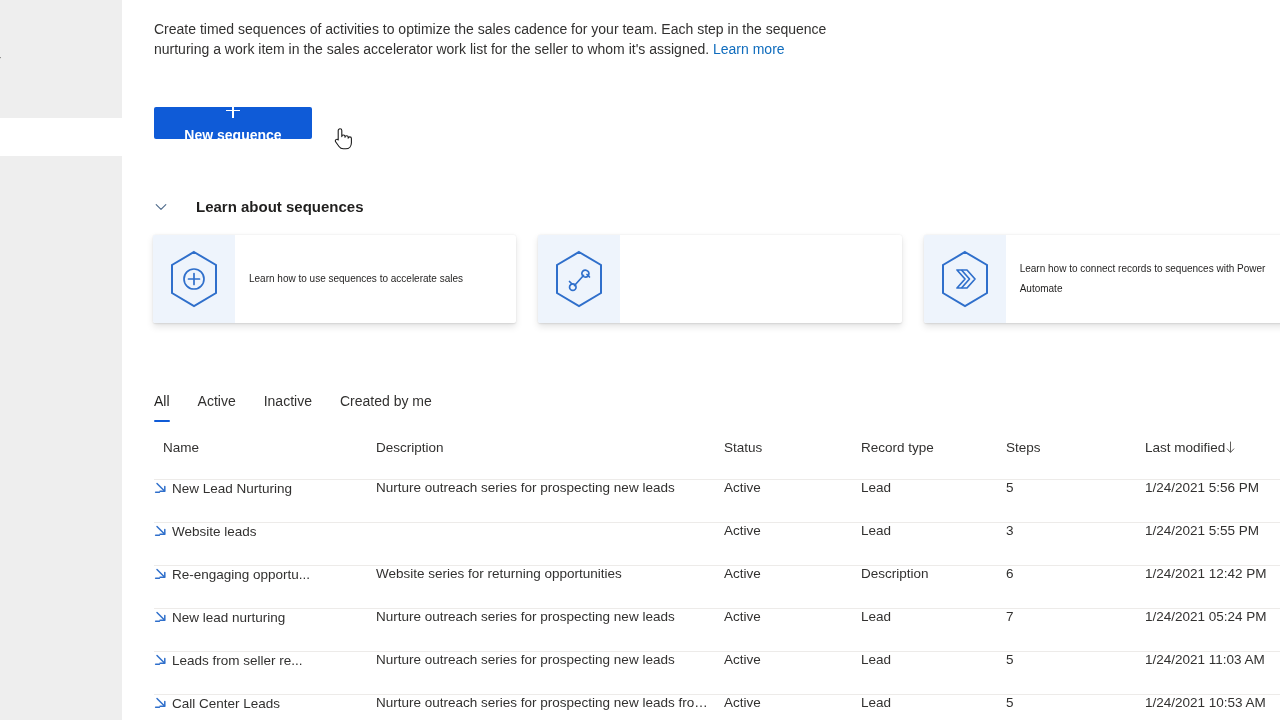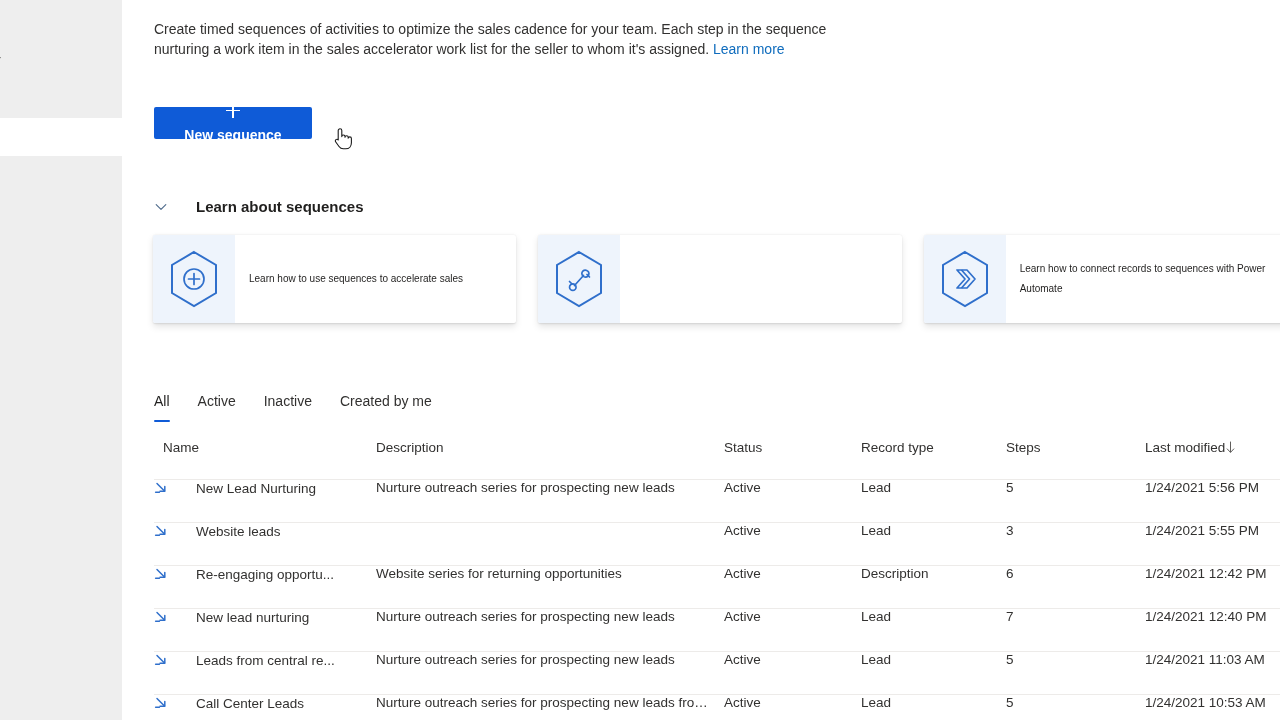--- a/index.html
+++ b/index.html
@@ -239,21 +239,20 @@
   .c-status { width: 137px; flex: none; }
   .c-type   { width: 145px; flex: none; }
   .c-steps  { width: 139px; flex: none; }
   .c-mod    { width: 135px; flex: none; display: flex; align-items: center; }
 
   .grid-head .c-name { padding-left: 9px; }
   .row-name-text {
     overflow: hidden;
     white-space: nowrap;
     text-overflow: ellipsis;
-    margin-left: 24px;
   }
   .seq-icon { width: 16px; height: 16px; flex: none; display: block; }
   .sort-arrow { width: 11px; height: 13px; flex: none; display: block; }
 
   .grid-row:last-child { border-bottom: none; }
 </style>
 </head>
 <body>
 
 <div id="app">
@@ -408,31 +407,31 @@
             <path d="M3 3.5 L10.5 11" stroke="#2f6fcb" stroke-width="1.5" stroke-linecap="round"></path>
             <path d="M10.8 6.5 V11.3 H6.0" fill="none" stroke="#2f6fcb" stroke-width="1.5" stroke-linecap="round" stroke-linejoin="round"></path>
             <path d="M1.6 12.2 H5.4" stroke="#2f6fcb" stroke-width="1.5" stroke-linecap="round"></path>
           </svg>
           <span class="row-name-text">New lead nurturing</span>
         </div>
         <div class="c c-desc">Nurture outreach series for prospecting new leads</div>
         <div class="c c-status">Active</div>
         <div class="c c-type">Lead</div>
         <div class="c c-steps">7</div>
-        <div class="c c-mod">1/24/2021 12:40 PM</div>
-      </div>
-
-      <div class="grid-row">
-        <div class="c c-name">
-          <svg class="seq-icon" viewBox="0 0 16 16">
-            <path d="M3 3.5 L10.5 11" stroke="#2f6fcb" stroke-width="1.5" stroke-linecap="round"></path>
-            <path d="M10.8 6.5 V11.3 H6.0" fill="none" stroke="#2f6fcb" stroke-width="1.5" stroke-linecap="round" stroke-linejoin="round"></path>
-            <path d="M1.6 12.2 H5.4" stroke="#2f6fcb" stroke-width="1.5" stroke-linecap="round"></path>
-          </svg>
-          <span class="row-name-text">Leads from central re...</span>
+        <div class="c c-mod">1/24/2021 05:24 PM</div>
+      </div>
+
+      <div class="grid-row">
+        <div class="c c-name">
+          <svg class="seq-icon" viewBox="0 0 16 16">
+            <path d="M3 3.5 L10.5 11" stroke="#2f6fcb" stroke-width="1.5" stroke-linecap="round"></path>
+            <path d="M10.8 6.5 V11.3 H6.0" fill="none" stroke="#2f6fcb" stroke-width="1.5" stroke-linecap="round" stroke-linejoin="round"></path>
+            <path d="M1.6 12.2 H5.4" stroke="#2f6fcb" stroke-width="1.5" stroke-linecap="round"></path>
+          </svg>
+          <span class="row-name-text">Leads from seller re...</span>
         </div>
         <div class="c c-desc">Nurture outreach series for prospecting new leads</div>
         <div class="c c-status">Active</div>
         <div class="c c-type">Lead</div>
         <div class="c c-steps">5</div>
         <div class="c c-mod">1/24/2021 11:03 AM</div>
       </div>
 
       <div class="grid-row">
         <div class="c c-name">

